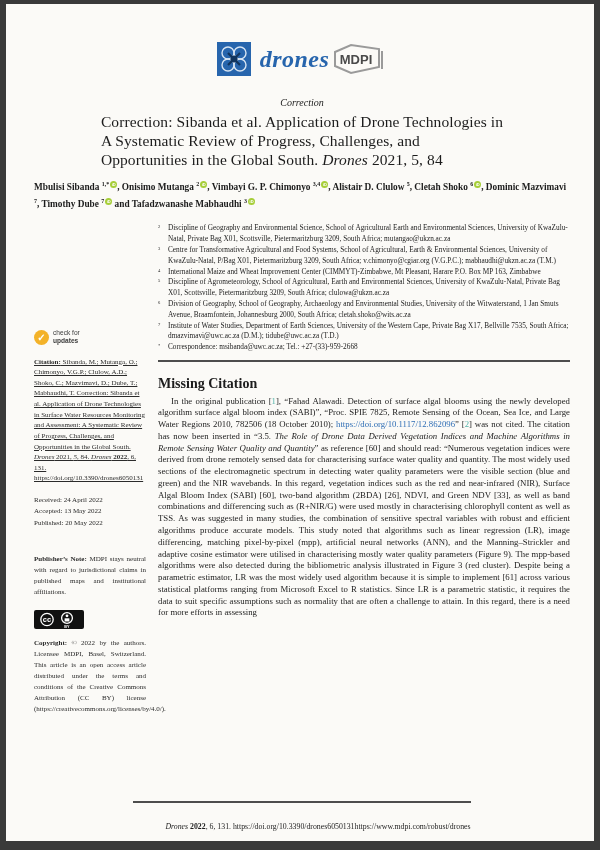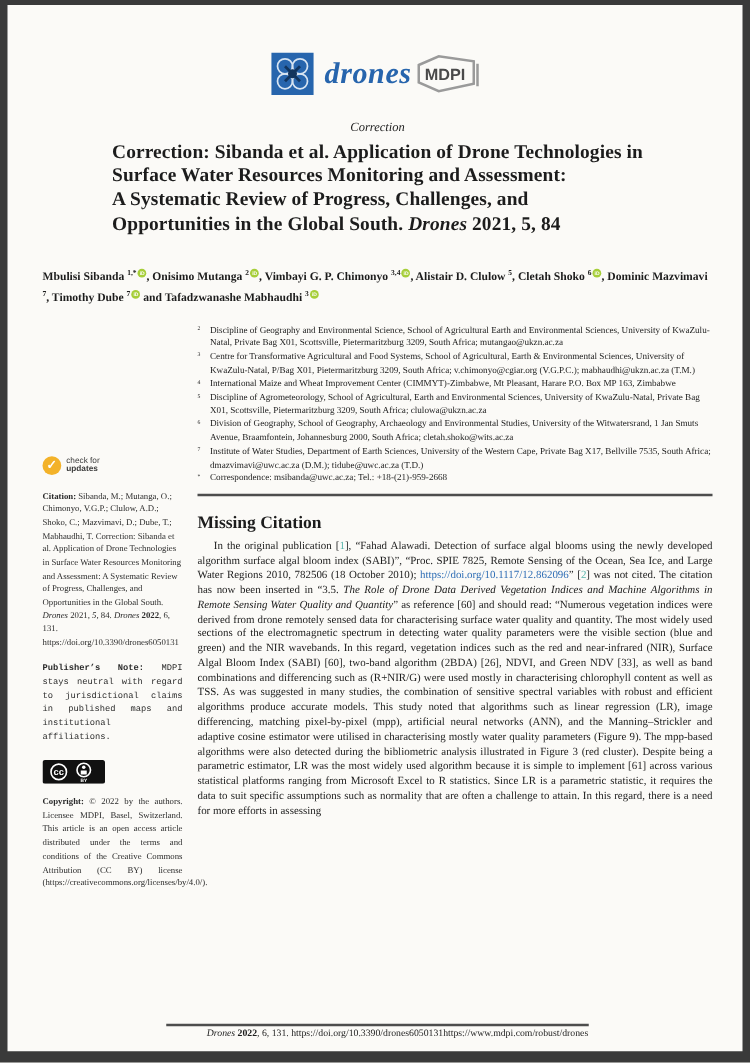--- a/index.html
+++ b/index.html
@@ -25,21 +25,21 @@
   .logo-square{width:34px;height:34px;display:block;}
   .journal-name{
     font-style:italic;font-weight:bold;font-size:24px;color:#2765ad;
     letter-spacing:.5px;
   }
   .mdpi-logo{margin-left:auto;width:58px;height:32px;}
   .header-rule{height:2px;background:#4d4d4d;margin-top:9px;}
   .article-type{font-style:italic;font-size:10px;margin-top:10px;}
   
   .title{
-    font-size:15.5px;font-weight:bold;line-height:1.24;margin:4px 0 16px 0;
+    font-size:15.5px;font-weight:normal;line-height:1.24;margin:4px 0 0 0;
     letter-spacing:.1px;
   }
   .title .tline{display:block;}
   .it{font-style:italic;}
   .bold{font-weight:bold;}
   .authors{font-size:9.3px;font-weight:bold;line-height:1.7;margin-top:9px;}
   .authors sup{font-size:6px;}
   .orcid{
     display:inline-block;width:7px;height:7px;border-radius:50%;
     background:#a6ce39;color:#fff;font-family:"Liberation Sans",sans-serif;
@@ -54,42 +54,42 @@
   }
   .main{flex:1;min-width:0;}
   
   .badge{display:flex;align-items:center;gap:4px;font-family:"Liberation Sans",sans-serif;}
   .badge-circle{
     width:15px;height:15px;border-radius:50%;background:#f3b229;color:#fff;
     font-size:10px;font-weight:bold;text-align:center;line-height:15px;flex-shrink:0;
   }
   .badge-text{font-size:6.6px;line-height:1.15;color:#3c3c3c;}
   .badge-text .b2{font-weight:bold;}
-  .side-citation{margin-top:12px;line-height:1.52;}
+  .side-citation{margin-top:12px;line-height:1.52;text-decoration:underline;}
   .side-dates{margin-top:11px;line-height:1.62;}
-  .side-note{margin-top:11px;text-align:justify;line-height:1.55;font-family:Liberation Mono, monospace;}
+  .side-note{margin-top:25px;text-align:justify;line-height:1.55;}
   .cc-badge{margin-top:13px;width:50px;height:19px;display:block;}
   .side-copyright{margin-top:9px;text-align:justify;line-height:1.55;}
   
   .affs{font-size:7.3px;line-height:1.48;}
   .aff{display:flex;}
   .aff .num{width:10px;flex-shrink:0;font-size:5.4px;vertical-align:top;padding-top:1px;}
   .aff .atxt{flex:1;}
   .main-rule{height:1.6px;background:#4d4d4d;margin-top:7px;margin-bottom:14px;}
   .section-heading{font-size:14px;font-weight:bold;}
   .bodytext{
     font-size:8.75px;line-height:1.345;text-align:justify;margin:4px 0 0 0;
     text-indent:13px;
   }
   .ref{color:#53b3a9;}
   .link{color:#2f6eb5;text-decoration:none;}
   
   .footer{margin-top:auto;}
   .footer-rule{height:1.6px;background:#4d4d4d;}
-  .footer-row{display:flex;justify-content:space-between;font-size:7.8px;padding-top:1px;margin-left:32px;}
+  .footer-row{display:flex;justify-content:space-between;font-size:7.8px;padding-top:19px;margin-left:32px;}
 </style>
 </head>
 <body>
 
 <div class="page">
 
   <div class="logo-row">
     <div class="journal-logo">
       <svg class="logo-square" viewBox="0 0 34 34" xmlns="http://www.w3.org/2000/svg">
         <rect x="0" y="0" width="34" height="34" fill="#2765ad"></rect>
@@ -107,21 +107,20 @@
       <path d="M6 9 L22 2 L50 6 L50 24 L22 30 L6 23 Z" fill="none" stroke="#9a9a9a" stroke-width="2"></path>
       <line x1="53" y1="8" x2="53" y2="26" stroke="#9a9a9a" stroke-width="2"></line>
       <text x="27" y="21" text-anchor="middle" font-family="Liberation Sans, sans-serif" font-size="13" font-weight="bold" fill="#4a4a4a">MDPI</text>
     </svg>
   </div>
   <div class="header-rule"></div>
   <div class="article-type">Correction</div>
 
   <h1 class="title">
     <span class="tline">Correction: Sibanda et al. Application of Drone Technologies in</span>
-    <span class="tline">Surface Water Resources Monitoring and Assessment:</span>
     <span class="tline">A Systematic Review of Progress, Challenges, and</span>
     <span class="tline"><span>Opportunities in the Global South. </span><span class="it">Drones</span><span> 2021, 5, 84</span></span>
   </h1>
 
   <div class="authors">
     <span class="author"><span>Mbulisi Sibanda</span> <sup>1,*</sup><span class="orcid">iD</span><span>, </span></span><span class="author"><span>Onisimo Mutanga</span> <sup>2</sup><span class="orcid">iD</span><span>, </span></span><span class="author"><span>Vimbayi G. P. Chimonyo</span> <sup>3,4</sup><span class="orcid">iD</span><span>, </span></span><span class="author"><span>Alistair D. Clulow</span> <sup>5</sup><span>, </span></span><span class="author"><span>Cletah Shoko</span> <sup>6</sup><span class="orcid">iD</span><span>, </span></span><span class="author"><span>Dominic Mazvimavi</span> <sup>7</sup><span>, </span></span><span class="author"><span>Timothy Dube</span> <sup>7</sup><span class="orcid">iD</span><span> and </span></span><span class="author"><span>Tafadzwanashe Mabhaudhi</span> <sup>3</sup><span class="orcid">iD</span></span>
   </div>
 
   <div class="columns">
 
@@ -130,20 +129,25 @@
       <div class="badge">
         <span class="badge-circle">✓</span>
         <span class="badge-text">
           <span>check for</span><br>
           <span class="b2">updates</span>
         </span>
       </div>
 
       <div class="side-citation"><span class="bold">Citation:</span><span> Sibanda, M.; Mutanga, O.; Chimonyo, V.G.P.; Clulow, A.D.; Shoko, C.; Mazvimavi, D.; Dube, T.; Mabhaudhi, T. Correction: Sibanda et al. Application of Drone Technologies in Surface Water Resources Monitoring and Assessment: A Systematic Review of Progress, Challenges, and Opportunities in the Global South. </span><span class="it">Drones</span><span> 2021, </span><span class="it">5</span><span>, 84. </span><span class="it">Drones</span><span class="bold"> 2022</span><span>, 6, 131. </span><span class="doi">https://doi.org/10.3390/drones6050131</span></div>
 
+      <div class="side-dates">
+        <div><span>Received:</span><span> 24 April 2022</span></div>
+        <div><span>Accepted:</span><span> 13 May 2022</span></div>
+        <div><span>Published:</span><span> 20 May 2022</span></div>
+      </div>
 
       <div class="side-note"><span class="bold">Publisher’s Note:</span><span> MDPI stays neutral with regard to jurisdictional claims in published maps and institutional affiliations.</span></div>
 
       <svg class="cc-badge" viewBox="0 0 50 19" xmlns="http://www.w3.org/2000/svg">
         <rect x="0" y="0" width="50" height="19" rx="2" fill="#111"></rect>
         <circle cx="13" cy="9.5" r="6.2" fill="none" stroke="#fff" stroke-width="1.3"></circle>
         <text x="13" y="12.3" text-anchor="middle" font-family="Liberation Sans, sans-serif" font-size="7.5" font-weight="bold" fill="#fff">cc</text>
         <circle cx="33" cy="8" r="5.4" fill="none" stroke="#fff" stroke-width="1.3"></circle>
         <circle cx="33" cy="5.8" r="1.4" fill="#fff"></circle>
         <path d="M30.6 11.5 L30.6 8.3 L35.4 8.3 L35.4 11.5 Z" fill="#fff"></path>
@@ -176,21 +180,21 @@
         <div class="aff">
             <span class="num"><sup>6</sup></span>
             <span class="atxt">Division of Geography, School of Geography, Archaeology and Environmental Studies, University of the Witwatersrand, 1 Jan Smuts Avenue, Braamfontein, Johannesburg 2000, South Africa; cletah.shoko@wits.ac.za</span>
           </div>
         <div class="aff">
             <span class="num"><sup>7</sup></span>
             <span class="atxt">Institute of Water Studies, Department of Earth Sciences, University of the Western Cape, Private Bag X17, Bellville 7535, South Africa; dmazvimavi@uwc.ac.za (D.M.); tidube@uwc.ac.za (T.D.)</span>
           </div>
         <div class="aff">
             <span class="num"><sup>*</sup></span>
-            <span class="atxt">Correspondence: msibanda@uwc.ac.za; Tel.: +18-(21)-959-2668</span>
+            <span class="atxt">Correspondence: msibanda@uwc.ac.za; Tel.: +27-(33)-959-2668</span>
           </div>
       </div>
 
       <div class="main-rule"></div>
 
       <div class="section-heading">Missing Citation</div>
 
       <p class="bodytext"><span>In the original publication [</span><span class="ref">1</span><span>], “Fahad Alawadi. Detection of surface algal blooms using the newly developed algorithm surface algal bloom index (SABI)”, “Proc. SPIE 7825, Remote Sensing of the Ocean, Sea Ice, and Large Water Regions 2010, 782506 (18 October 2010); </span><span class="link">https://doi.org/10.1117/12.862096</span><span>” [</span><span class="ref">2</span><span>] was not cited. The citation has now been inserted in “3.5. </span><span class="it">The Role of Drone Data Derived Vegetation Indices and Machine Algorithms in Remote Sensing Water Quality and Quantity</span><span>” as reference [60] and should read: “Numerous vegetation indices were derived from drone remotely sensed data for characterising surface water quality and quantity. The most widely used sections of the electromagnetic spectrum in detecting water quality parameters were the visible section (blue and green) and the NIR wavebands. In this regard, vegetation indices such as the red and near-infrared (NIR), Surface Algal Bloom Index (SABI) [60], two-band algorithm (2BDA) [26], NDVI, and Green NDV [33], as well as band combinations and differencing such as (R+NIR/G) were used mostly in characterising chlorophyll content as well as TSS. As was suggested in many studies, the combination of sensitive spectral variables with robust and efficient algorithms produce accurate models. This study noted that algorithms such as linear regression (LR), image differencing, matching pixel-by-pixel (mpp), artificial neural networks (ANN), and the Manning–Strickler and adaptive cosine estimator were utilised in characterising mostly water quality parameters (Figure 9). The mpp-based algorithms were also detected during the bibliometric analysis illustrated in Figure 3 (red cluster). Despite being a parametric estimator, LR was the most widely used algorithm because it is simple to implement [61] across various statistical platforms ranging from Microsoft Excel to R statistics. Since LR is a parametric statistic, it requires the data to suit specific assumptions such as normality that are often a challenge to attain. In this regard, there is a need for more efforts in assessing</span></p>
 
     </div>

